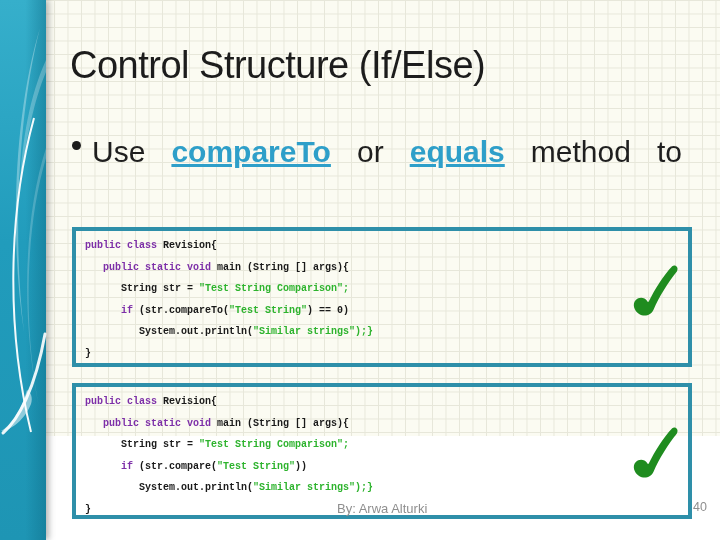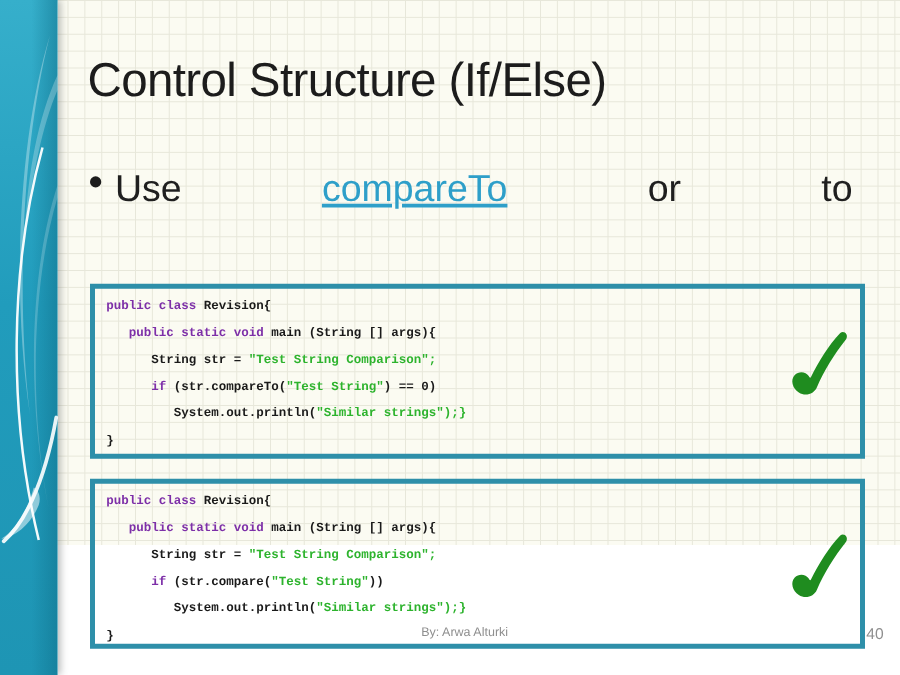--- a/index.html
+++ b/index.html
@@ -22,41 +22,41 @@
     position:absolute; left:70px; top:44px; width:620px;
     font-size:38px; letter-spacing:-0.5px; color:#1c1c1c;
   }
   .bullet-row { position:absolute; left:70px; top:133px; width:612px; }
   .bullet-marker {
     position:absolute; left:2px; top:8px;
     width:9px; height:9px; border-radius:50%; background:#1c1c1c;
   }
   .bullet-text { margin-left:22px; font-size:30px; color:#1f1f1f; line-height:37px; }
   .bullet-line1 { display:flex; justify-content:space-between; }
-  .link { color:#2E9FC9; font-weight:normal; text-decoration:underline; }
+  .link { color:#2E9FC9; font-weight:bold; text-decoration:underline; }
   .code-box {
     position:absolute; left:72px; width:620px;
     border:4px solid #2E8FA9; background:transparent;
     padding:4px 0 0 9px;
   }
   #code-box-1 { top:227px; height:140px; }
   #code-box-2 { top:383px; height:136px; }
   .code-line {
     font-family:"Liberation Mono", "DejaVu Sans Mono", monospace;
     font-weight:bold; font-size:10px; line-height:21.5px;
     color:#1a1a1a; white-space:pre;
   }
   .kw  { color:#7D2FA8; }
   .str { color:#2DB32D; }
   .check { position:absolute; width:56px; height:58px; }
   #check-1 { left:626px; top:263px; }
   #check-2 { left:626px; top:425px; }
   .footer-author {
     position:absolute; left:337px; top:501px;
-    font-size:10px; color:#8f8f8f;text-align:center;
+    font-size:13px; color:#8f8f8f;text-align:center;
   }
   .page-number {
     position:absolute; right:13px; top:500px;
     font-size:12.5px; color:#8f8f8f;
   }
 </style>
 </head>
 <body>
 
 <div class="slide">
@@ -87,20 +87,22 @@
 
   <div class="title">Control Structure (If/Else)</div>
 
   <div class="bullet-row">
     <span class="bullet-marker"></span>
     <div class="bullet-text">
       <div class="bullet-line1">
         <span>Use</span>
         <span class="link">compareTo</span>
         <span>or</span>
+        <span class="link">equals</span>
+        <span>method</span>
         <span>to</span>
       </div>
     </div>
   </div>
 
   <div id="code-box-1" class="code-box">
       <div class="code-line"><span class="kw">public class</span><span> Revision{</span></div>
       <div class="code-line"><span>   </span><span class="kw">public static void</span><span> main (String [] args){</span></div>
       <div class="code-line"><span>      String str = </span><span class="str">"Test String Comparison";</span></div>
       <div class="code-line"><span>      </span><span class="kw">if</span><span> (str.compareTo(</span><span class="str">"Test String"</span><span>) == 0)</span></div>

